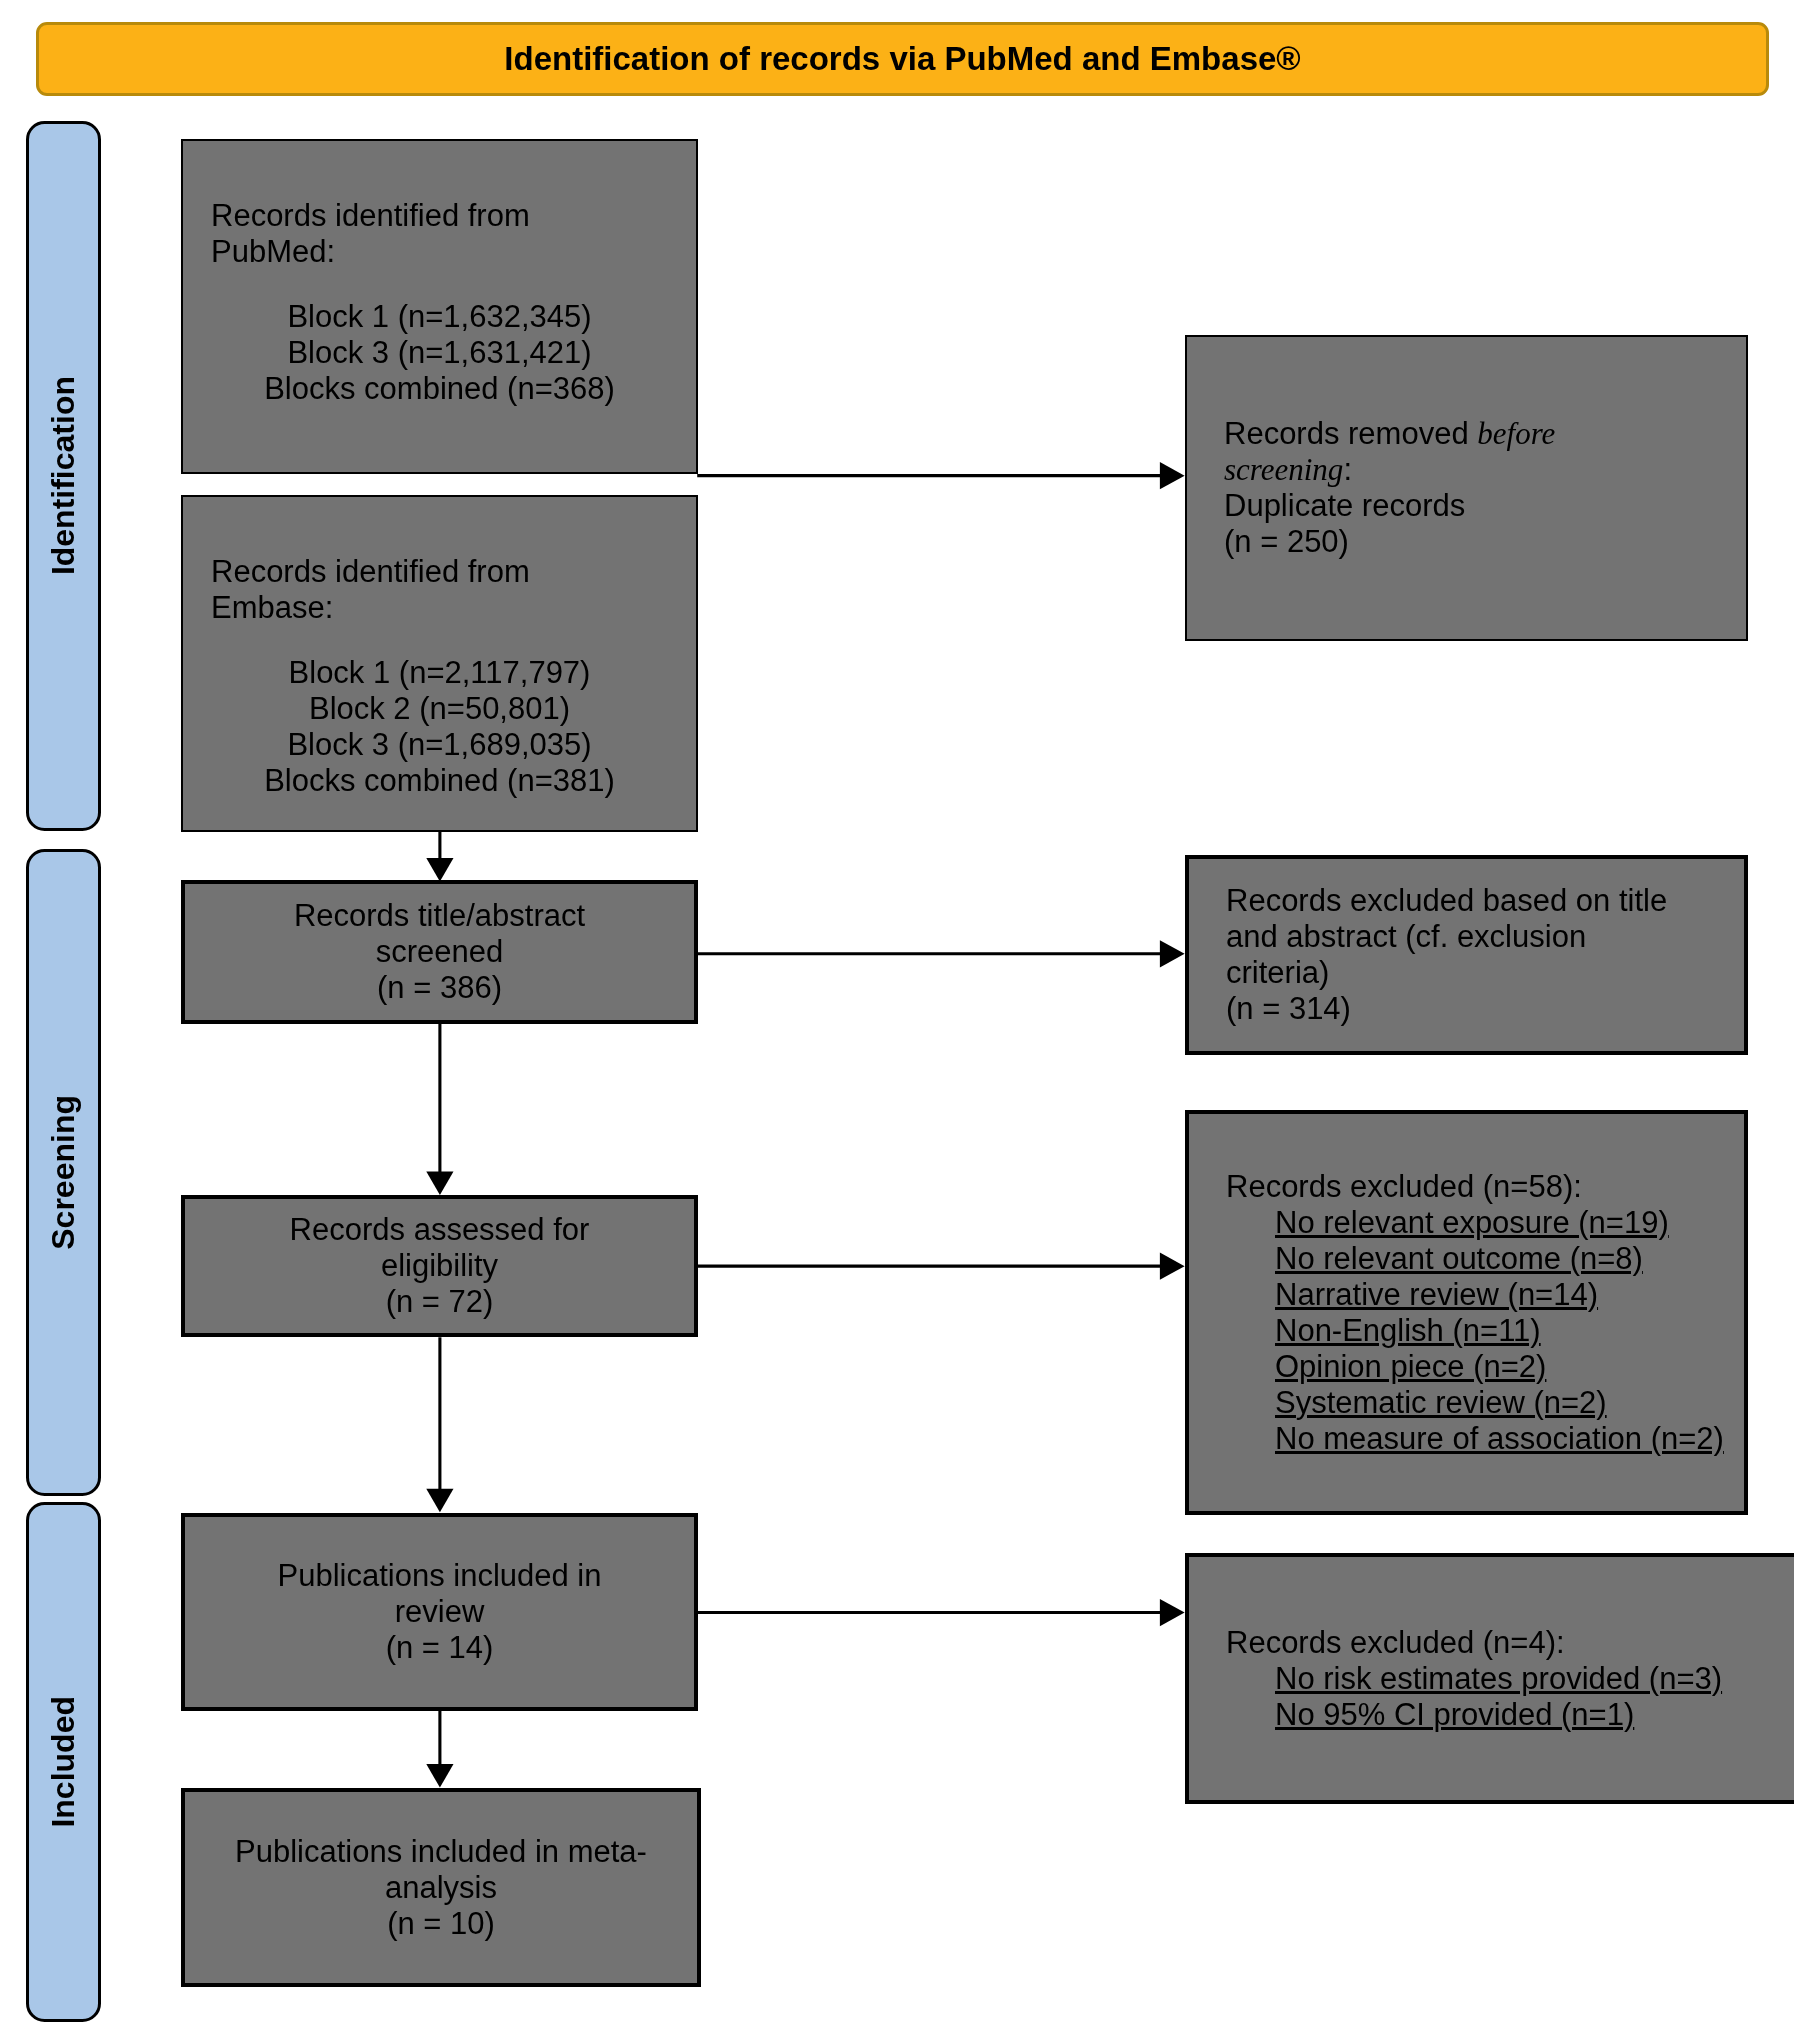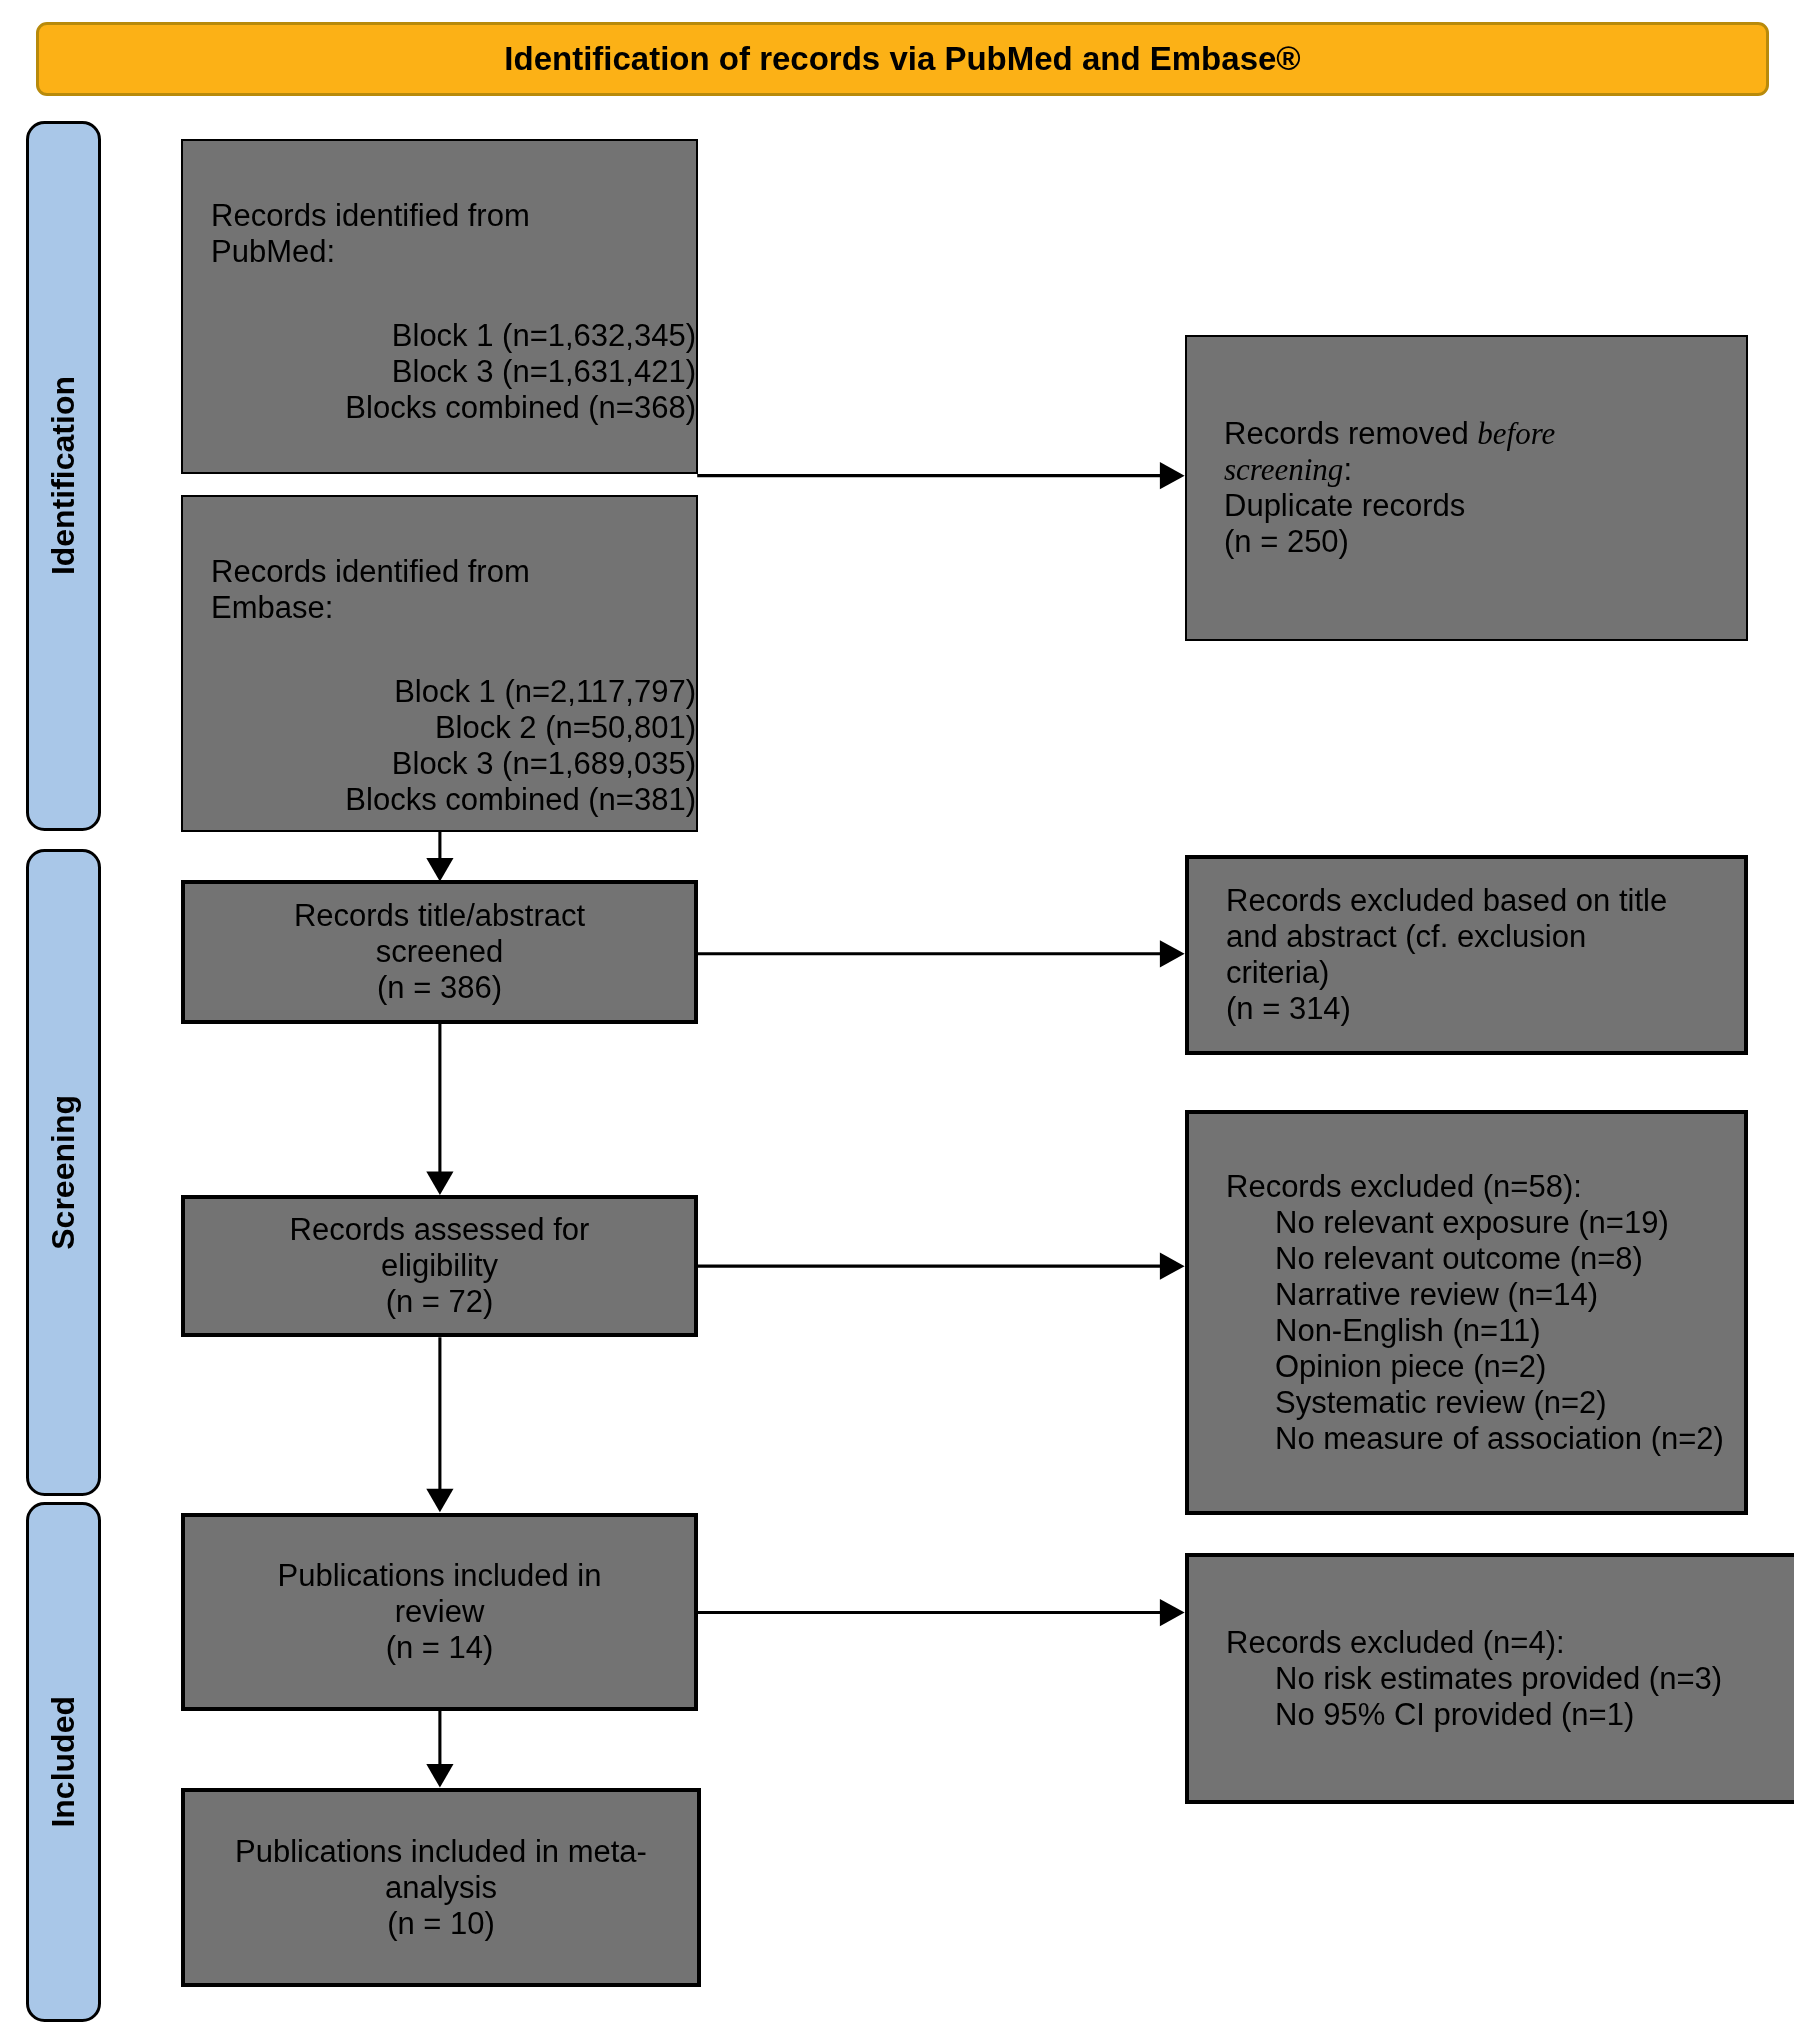--- a/index.html
+++ b/index.html
@@ -50,33 +50,33 @@
   .box{
     position:absolute;
     background:#737373;
     border:4.3px solid var(--box-border);
     box-sizing:border-box;
     font-size:31px; line-height:36px;
   }
   .box.thin{border-width:2.5px;}
   .pubmed-embase{padding-top:57px;}
   .pubmed-embase .head{padding-left:28px; text-align:left;}
-  .pubmed-embase .blocks{margin-top:48px; text-align:right;}
+  .pubmed-embase .blocks{margin-top:29px; text-align:center;}
   .centered{
     display:flex; flex-direction:column;
     align-items:center; justify-content:center;
     text-align:center;
   }
   .rightbox{
     display:flex; flex-direction:column;
     justify-content:center;
     padding-left:37px; padding-right:12.4px;
     text-align:left;
   }
-  .rightbox .indent{padding-left:49px;}
+  .rightbox .indent{padding-left:49px;text-decoration:underline;}
   .it{font-style:italic;font-family:Liberation Serif, serif;}
   
   svg.arrows{position:absolute;left:0;top:0;}
   svg.arrows line{stroke:#000;stroke-width:5;}
   svg.arrows polygon{fill:#000;stroke:none;}
 </style>
 </head>
 <body>
 
 <div id="canvas">

